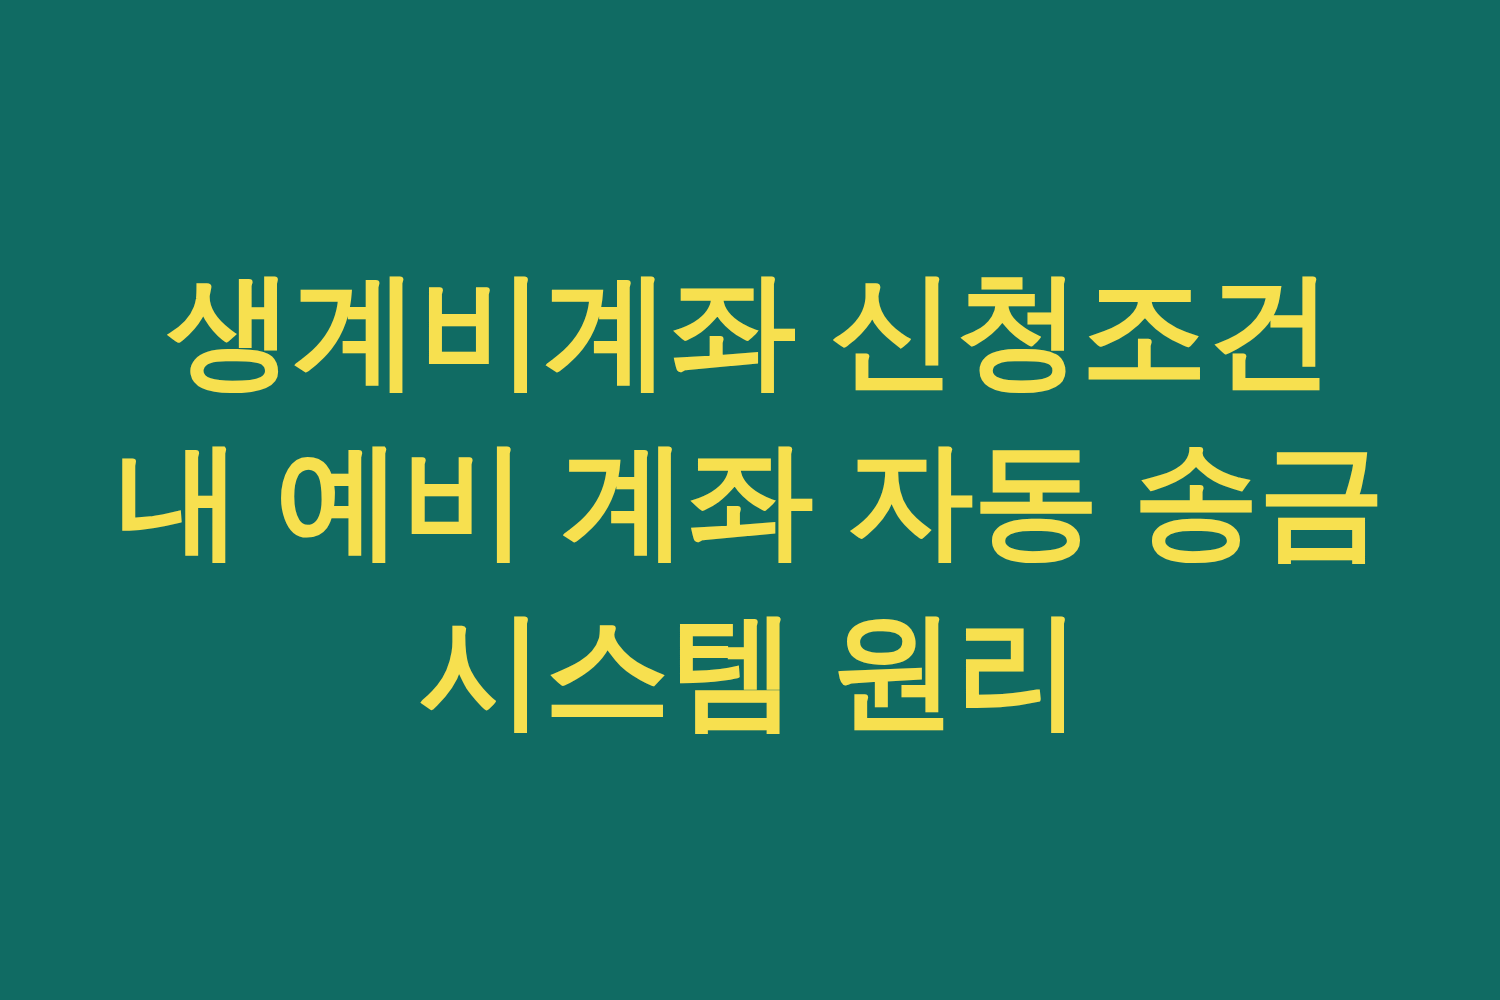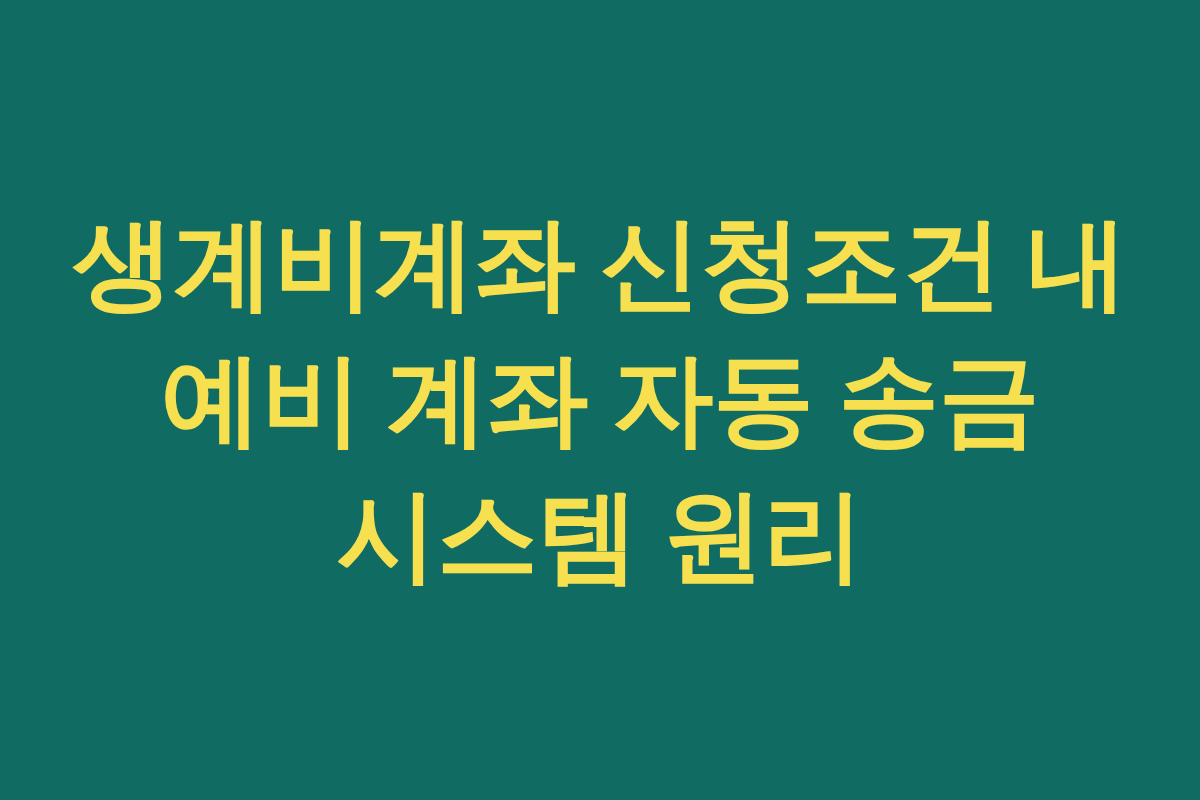--- a/index.html
+++ b/index.html
@@ -26,21 +26,21 @@
     background: #106b63;
   }
 
   #headline {
     box-sizing: border-box;
     width: 100%;
     padding: 0 72px;
     margin: 0;
     text-align: center;
     color: #f7e04f;
-    font-family: Liberation Serif, serif;
+    font-family: Liberation Sans, sans-serif;
     font-size: 101px;
     font-weight: 700;
     line-height: 136px;
     letter-spacing: -0.5px;
     word-break: keep-all;
     overflow-wrap: break-word;
     -webkit-font-smoothing: antialiased;
   }
 </style>
 </head>

